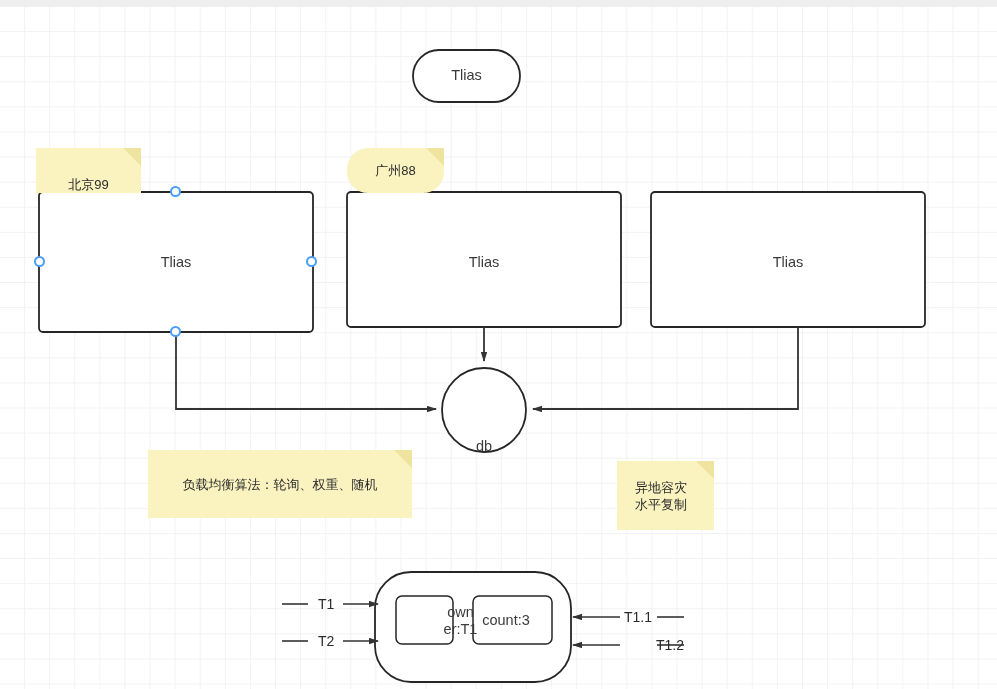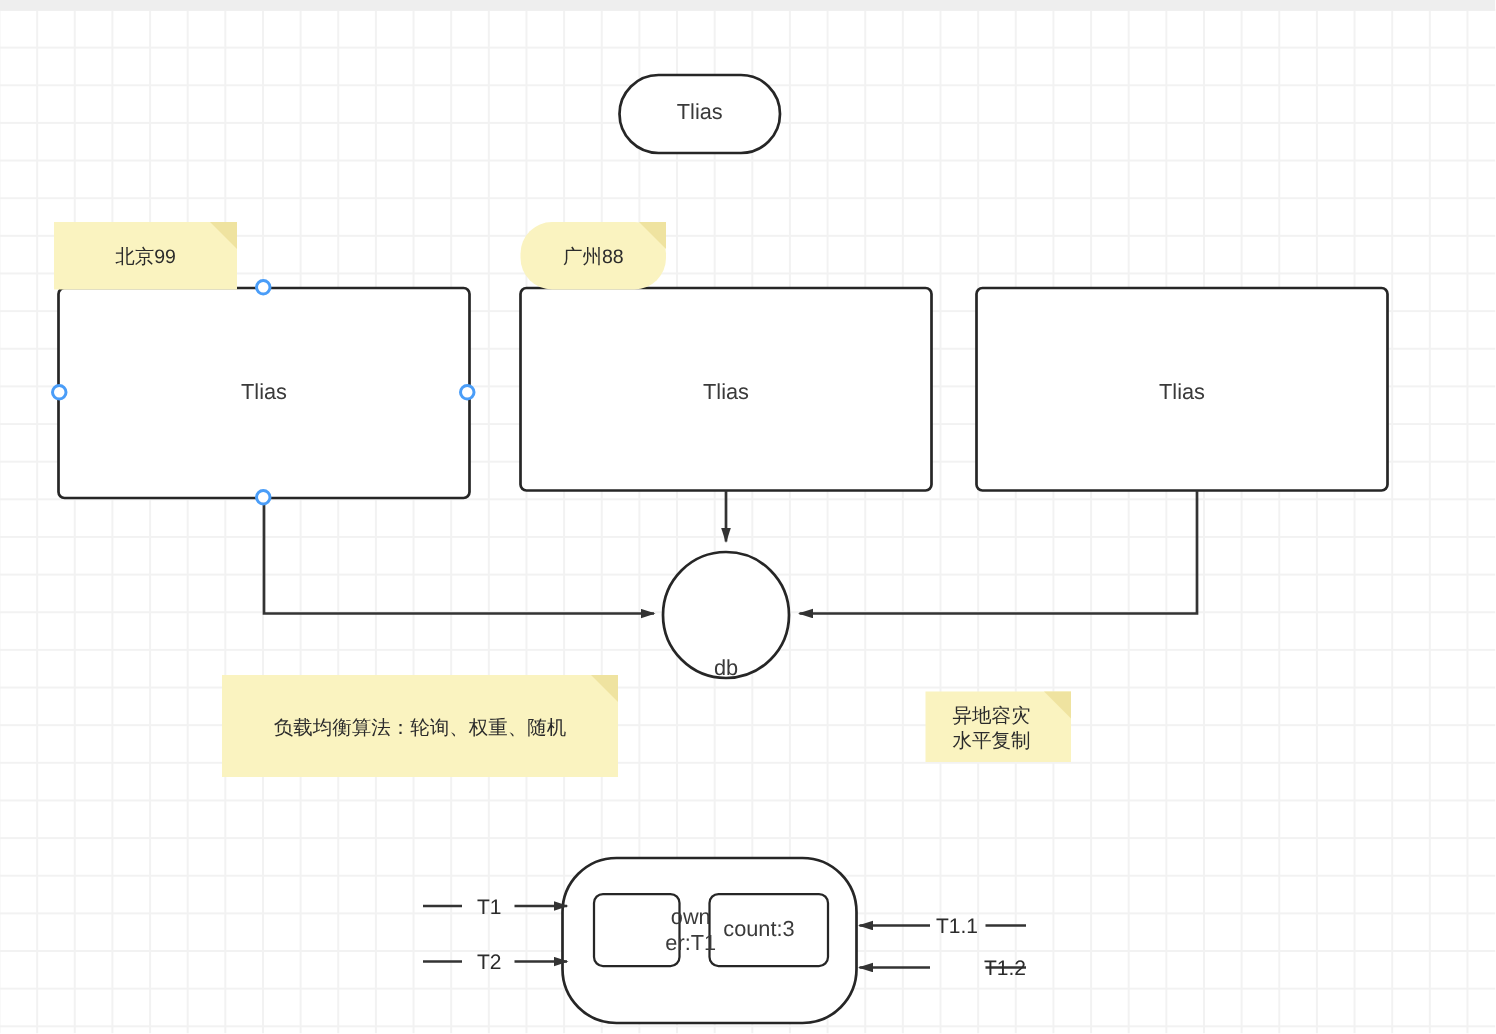--- a/index.html
+++ b/index.html
@@ -153,37 +153,37 @@
   <div class="node-label" style="left:413px; top:67px; width:107px;">Tlias</div>
 
   <div class="node-label" style="left:39px; top:254px; width:274px;">Tlias</div>
 
   <div class="node-label" style="left:347px; top:254px; width:274px;">Tlias</div>
 
   <div class="node-label" style="left:651px; top:254px; width:274px;">Tlias</div>
 
   <div class="node-label" style="left:442px; top:402px; width:84px;margin-top:36px;">db</div>
 
-  <div class="note" style="left:36px; top:148px; width:122px; height:45px;">
+  <div class="note" style="left:36px; top:148px; width:105px; height:45px;align-items:flex-end;">
     <span class="fold"></span>
     <span>北京99</span>
   </div>
 
   <div class="note" style="left:347px; top:148px; width:97px; height:45px;border-radius:21px;">
     <span class="fold"></span>
     <span>广州88</span>
   </div>
 
 
   <div class="note" style="left:148px; top:450px; width:264px; height:68px;">
     <span class="fold"></span>
     <span>负载均衡算法：轮询、权重、随机</span>
   </div>
 
-  <div class="note multi" style="left:617px; top:461px; width:97px; height:47px;">
+  <div class="note multi" style="left:617px; top:461px; width:97px; height:69px;">
     <span class="fold"></span>
     <span>异地容灾</span>
     <span>水平复制</span>
   </div>
 
   <div class="node-label" style="left:396px; top:604px; width:57px; line-height:17px;padding-left:36px;">own
 er:T1</div>
 
   <div class="node-label" style="left:473px; top:612px; width:66px;">count:3</div>
 

